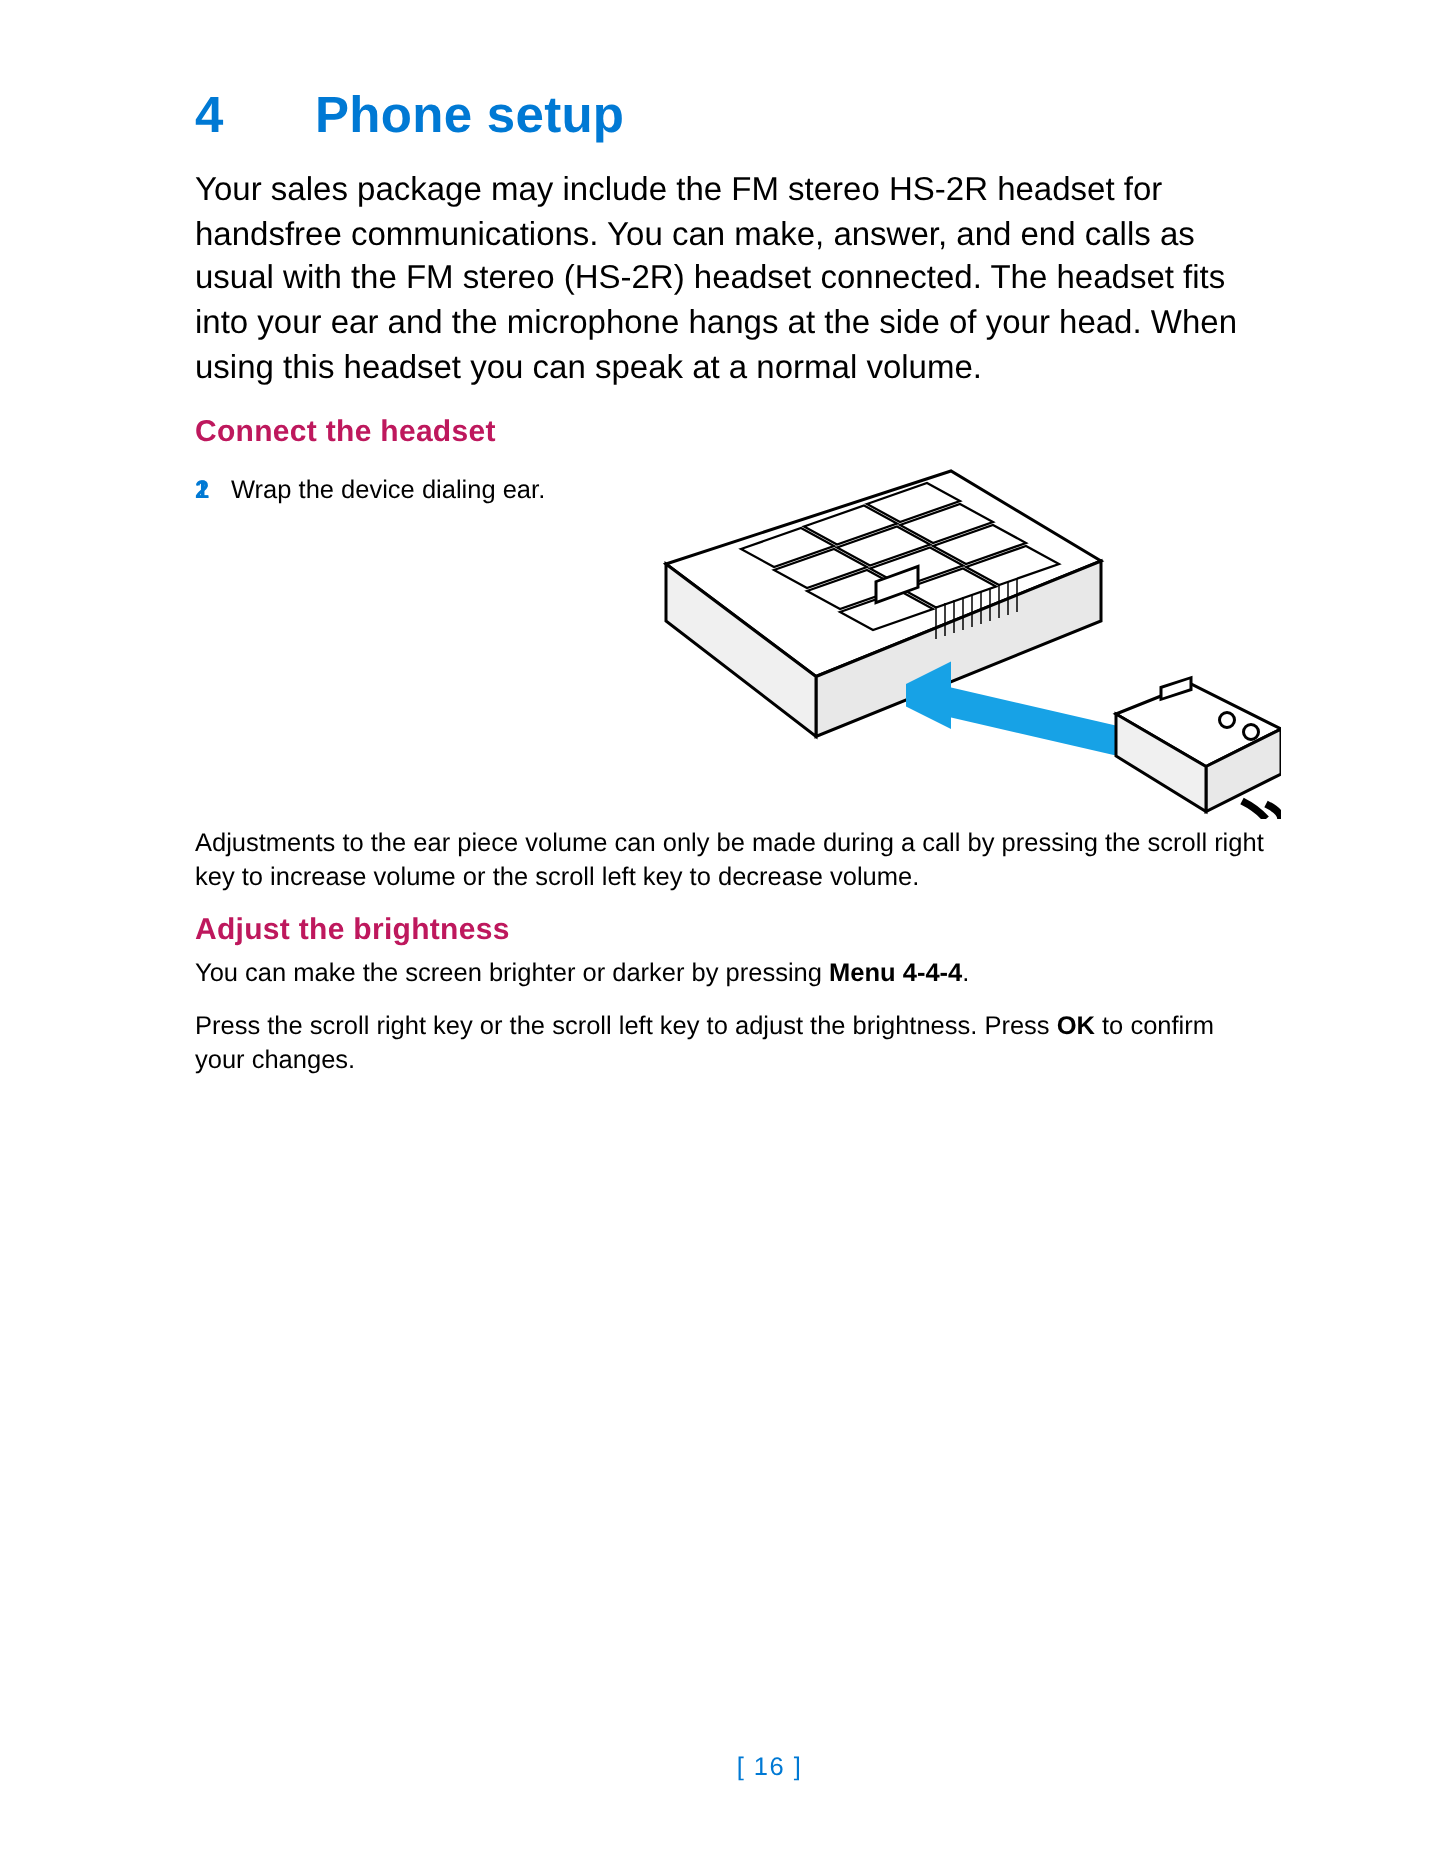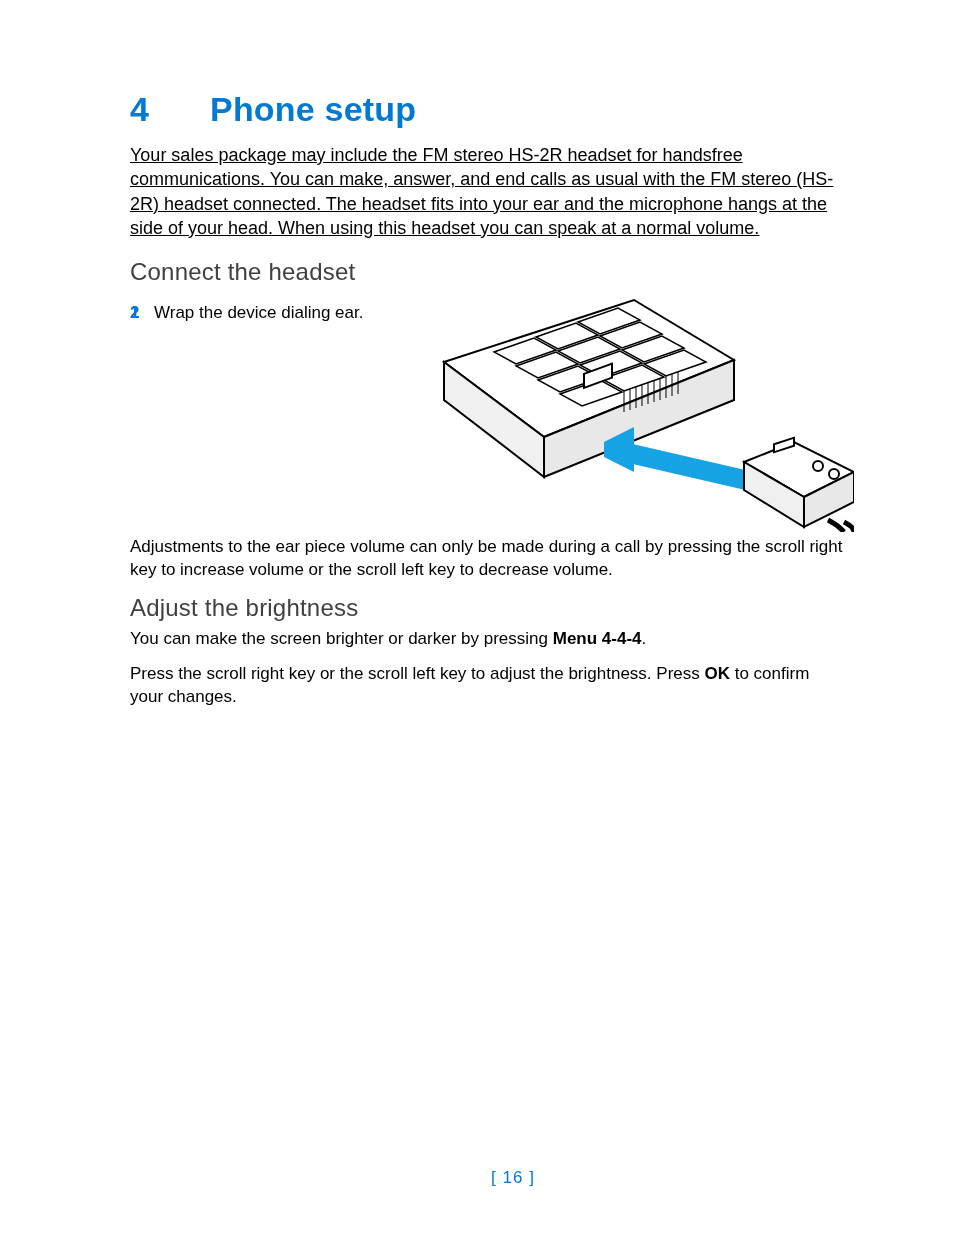--- a/index.html
+++ b/index.html
@@ -9,43 +9,42 @@
     height: 1248px;
     background: #ffffff;
     font-family: "Trebuchet MS", "Lucida Sans", Arial, sans-serif;
     color: #000000;
   }
   .page {
     position: relative;
     width: 954px;
     height: 1248px;
     box-sizing: border-box;
-    padding: 90px 108px 0 130px;
+    padding: 58px 108px 0 130px;
   }
   h1.chapter {
     font-size: 34px;
     font-weight: 700;
     color: #0079d4;
     margin: 0 0 14px 0;
     letter-spacing: 0.2px;
   }
   h1.chapter .num {
     display: inline-block;
     width: 80px;
   }
   .intro {
-    font-size: 18px;
+    font-size: 22px;
     line-height: 1.35;
     margin: 4px 0 18px 0;
-    text-decoration: underline;
   }
   h2.sub {
-    font-size: 24px;
-    font-weight: 400;
-    color: #404040;
+    font-size: 20px;
+    font-weight: 700;
+    color: #be185d;
     margin: 10px 0 6px 0;
     letter-spacing: 0.2px;
   }
   .row {
     display: flex;
     align-items: flex-start;
     gap: 14px;
   }
   .col-left {
     width: 280px;

